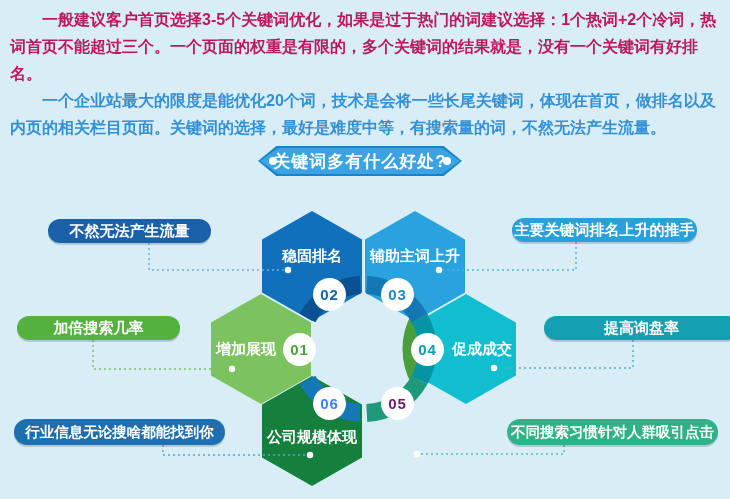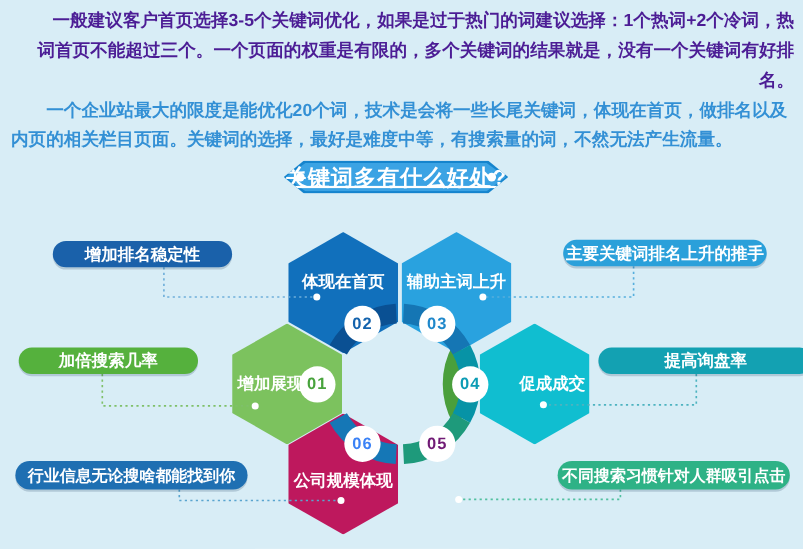--- a/index.html
+++ b/index.html
@@ -9,85 +9,85 @@
   
   .intro{position:absolute;left:10px;top:6px;width:712px;}
   .intro p{margin:0;text-indent:2em;font-size:16px;line-height:27px;font-weight:bold;color:#3390d5;}
 
   
   .banner{position:absolute;left:258px;top:146px;width:204px;height:30px;
           clip-path:polygon(0% 50%,9% 0%,91% 0%,100% 50%,91% 100%,9% 100%);}
   .banner-inner{position:absolute;inset:2px;
           clip-path:polygon(0% 50%,9% 0%,91% 0%,100% 50%,91% 100%,9% 100%);}
   .banner-title{position:absolute;inset:0;display:flex;align-items:center;justify-content:center;
-          color:#fff;font-size:20px;font-weight:bold;letter-spacing:1px;text-decoration:underline;}
+          color:#fff;font-size:17px;font-weight:bold;letter-spacing:1px;}
   .banner-dot{position:absolute;width:8px;height:8px;border-radius:50%;background:#fff;top:11px;}
   .banner-dot.left{left:11px;} .banner-dot.right{right:11px;}
 
   
   .hex{position:absolute;width:100px;height:110px;z-index:1;
        clip-path:polygon(50% 0%,100% 26%,100% 74%,50% 100%,0% 74%,0% 26%);}
   .hex-label{position:absolute;color:#fff;font-weight:bold;font-size:15px;white-space:nowrap;}
   .hex02{left:262px;top:211px;} .hex03{left:365px;top:211px;}
-  .hex01{left:211px;top:294px;} .hex04{left:436px;top:294px;}
+  .hex01{left:211px;top:294px;} .hex04{left:416px;top:294px;}
   .hex06{left:262px;top:376px;} .hex05{left:365px;top:376px;}
   .hl-top{top:36px;left:0;width:100%;text-align:center;}
   .hl-bottom{top:52px;left:0;width:100%;text-align:center;}
   .hl-left{top:46px;left:5px;}
   .hl-right{top:46px;right:4px;}
 
   
   .overlay{position:absolute;left:0;top:0;z-index:2;pointer-events:none;}
 
   
   .num-circle{position:absolute;width:33px;height:33px;border-radius:50%;background:#fff;z-index:3;
        display:flex;align-items:center;justify-content:center;font-weight:bold;font-size:15px;letter-spacing:1px;}
-  .nc01{left:272px;top:333px;} .nc02{left:313px;top:278px;} .nc03{left:381px;top:278px;}
+  .nc01{left:283px;top:333px;} .nc02{left:313px;top:278px;} .nc03{left:381px;top:278px;}
   .nc04{left:411px;top:333px;} .nc05{left:381px;top:387px;} .nc06{left:313px;top:387px;}
 
   
   .pill{position:absolute;z-index:2;border-radius:13px;display:flex;align-items:center;justify-content:center;
        color:#fff;font-weight:bold;font-size:15px;white-space:nowrap;box-shadow:0 2px 0 rgba(0,40,80,0.18);}
   .p-lt{left:48px;top:219px;width:163px;height:24px;}
   .p-rt{left:512px;top:218px;width:185px;height:24px;}
   .p-lm{left:17px;top:316px;width:163px;height:24px;}
   .p-rm{left:544px;top:316px;width:195px;height:24px;}
   .p-lb{left:14px;top:419px;width:211px;height:26px;font-size:14.5px;font-family:Liberation Mono, monospace;}
   .p-rb{left:507px;top:419px;width:211px;height:26px;font-size:14.5px;}
 </style>
 </head>
 <body>
 
 <div class="page" style="background: rgb(216, 237, 246);">
 
   <div class="intro">
-    <p style="color: #4c1d95; text-align: right;">一般建议客户首页选择3-5个关键词优化，如果是过于热门的词建议选择：1个热词+2个冷词，热词首页不能超过三个。一个页面的权重是有限的，多个关键词的结果就是，没有一个关键词有好排名。</p>
+    <p style="color: #be185d;">一般建议客户首页选择3-5个关键词优化，如果是过于热门的词建议选择：1个热词+2个冷词，热词首页不能超过三个。一个页面的权重是有限的，多个关键词的结果就是，没有一个关键词有好排名。</p>
     <p style="color: rgb(51, 144, 213);">一个企业站最大的限度是能优化20个词，技术是会将一些长尾关键词，体现在首页，做排名以及内页的相关栏目页面。关键词的选择，最好是难度中等，有搜索量的词，不然无法产生流量。</p>
   </div>
 
   <div class="banner" style="background: rgb(21, 132, 205);">
     <div class="banner-inner" style="background: rgb(59, 163, 228);"></div>
     <span class="banner-dot left"></span>
     <span class="banner-dot right"></span>
     <span class="banner-title">关键词多有什么好处?</span>
   </div>
 
   <div class="hex hex02" style="background: rgb(17, 112, 188);">
-    <span class="hex-label hl-top">体现在首页</span>
+    <span class="hex-label hl-top">稳固排名</span>
   </div>
   <div class="hex hex03" style="background: rgb(41, 162, 223);">
     <span class="hex-label hl-top">辅助主词上升</span>
   </div>
   <div class="hex hex01" style="background: rgb(124, 194, 94);">
     <span class="hex-label hl-left">增加展现</span>
   </div>
   <div class="hex hex04" style="background: rgb(16, 190, 208);">
     <span class="hex-label hl-right">促成成交</span>
   </div>
-  <div class="hex hex06" style="background: #be185d;">
+  <div class="hex hex06" style="background: #15803d;">
     <span class="hex-label hl-bottom">公司规模体现</span>
   </div>
 
   <svg class="overlay" width="730" height="499" viewBox="0 0 730 499">
 
     <path d="M 149,243 V 270 H 288" fill="none" stroke-width="1.5" stroke-dasharray="2,3" stroke="#6fafda"></path>
     <path d="M 576,242 V 270 H 439" fill="none" stroke-width="1.5" stroke-dasharray="2,3" stroke="#56aedd"></path>
     <path d="M 93,340 V 369 H 232" fill="none" stroke-width="1.5" stroke-dasharray="2,3" stroke="#7fc06a"></path>
     <path d="M 633,340 V 368 H 494" fill="none" stroke-width="1.5" stroke-dasharray="2,3" stroke="#4db3c0"></path>
     <path d="M 163,445 V 455 H 310" fill="none" stroke-width="1.5" stroke-dasharray="2,3" stroke="#5aa5cf"></path>
@@ -120,20 +120,20 @@
   <div class="num-circle nc04" style="color: rgb(13, 156, 181);">
     <span>04</span>
   </div>
   <div class="num-circle nc05" style="color: #701a75;">
     <span>05</span>
   </div>
   <div class="num-circle nc06" style="color: #3b82f6;">
     <span>06</span>
   </div>
 
-  <div class="pill p-lt" style="background: rgb(26, 97, 170);">增加排名稳定性</div>
+  <div class="pill p-lt" style="background: rgb(26, 97, 170);">不然无法产生流量</div>
   <div class="pill p-rt" style="background: rgb(42, 160, 218);">主要关键词排名上升的推手</div>
   <div class="pill p-lm" style="background: rgb(85, 177, 61);">加倍搜索几率</div>
   <div class="pill p-rm" style="background: rgb(19, 161, 178);">提高询盘率</div>
   <div class="pill p-lb" style="background: rgb(30, 111, 178);">行业信息无论搜啥都能找到你</div>
   <div class="pill p-rb" style="background: rgb(46, 178, 134);">不同搜索习惯针对人群吸引点击</div>
 
 </div>
 
 </body></html>

